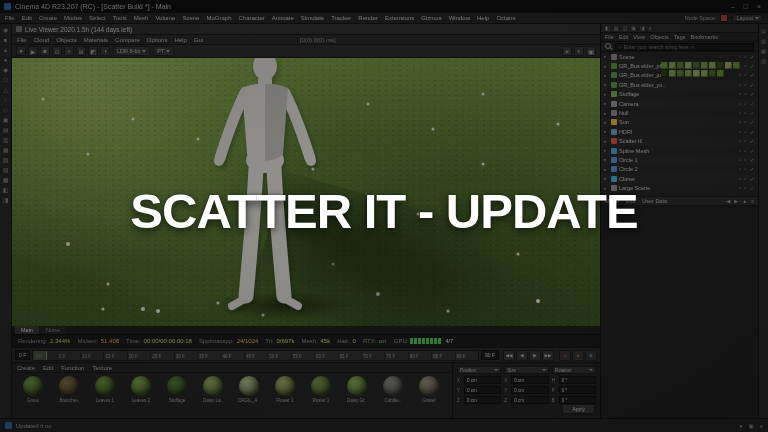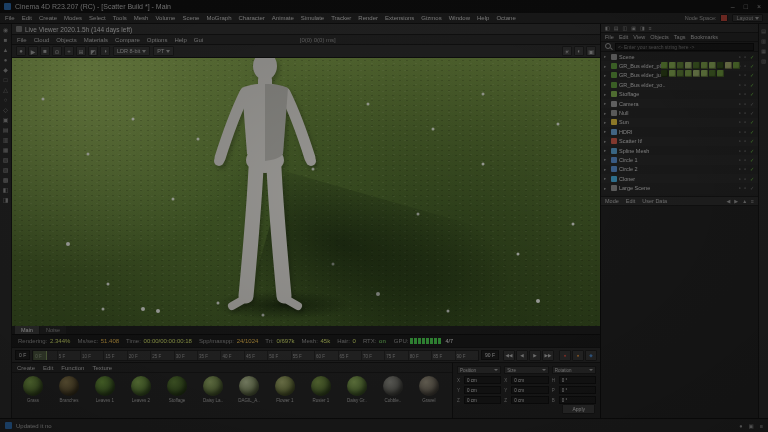--- a/index.html
+++ b/index.html
@@ -725,14 +725,15 @@
     <span>Updated it no</span>
     <div class="sb-right">
 
     <span>●</span>
         <span>▣</span>
         <span>≡</span>
       </div>
   </div>
 
   <div id="dim"></div>
+  <div id="big-title">SCATTER IT - UPDATE</div>
 
 </div>
 
 </body></html>

